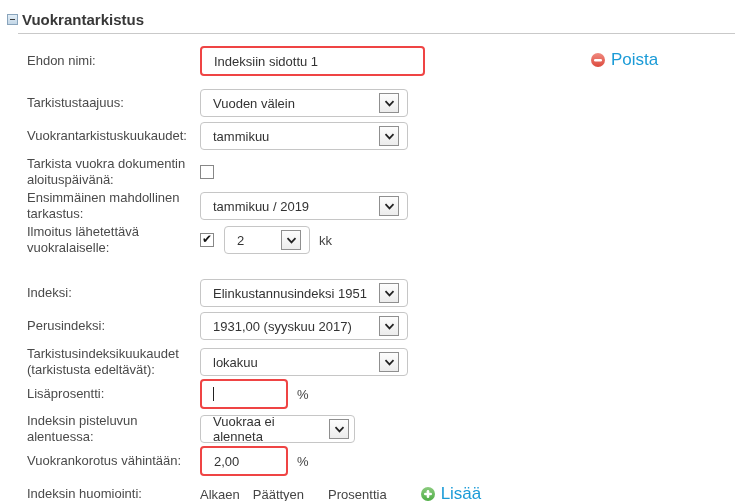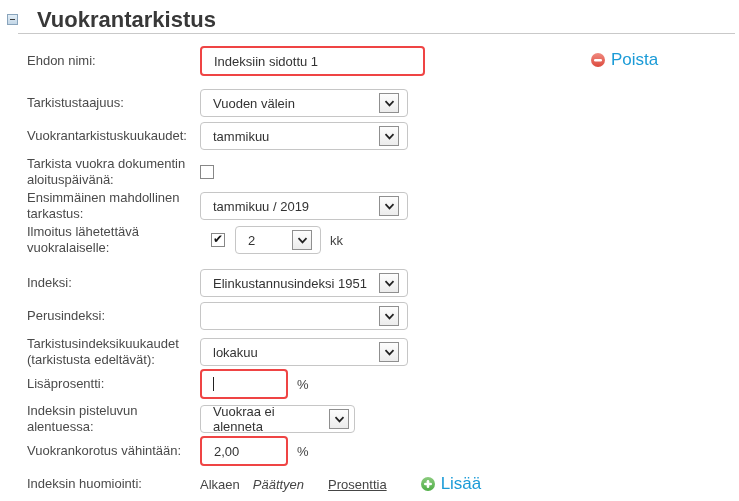--- a/index.html
+++ b/index.html
@@ -6,31 +6,31 @@
   html,body { width:739px; height:501px; background:#fff; overflow:hidden;
               font-family:"Liberation Sans", sans-serif; }
   .page { position:relative; width:739px; height:501px; }
 
   
   .header { display:flex; align-items:flex-start; padding:8px 0 0 7px; }
   .collapse-box { width:11px; height:11px; margin-top:6px; border:1px solid #89a4bc;
                   background:linear-gradient(#e3eef7,#c3d7e7); display:flex;
                   align-items:center; justify-content:center; cursor:pointer; }
   .collapse-box::after { content:""; width:5px; height:1px; background:#3a3a3a; display:block; }
-  .title { font-size:22px; font-weight:600; color:#383838; margin-left:19px; line-height:23px; }
+  .title { font-size:15px; font-weight:600; color:#383838; margin-left:4px; line-height:23px; }
   .hr { border-top:1px solid #c9c9c9; margin:2px 4px 0 18px; }
 
   
   .form { padding:12px 0 0 27px; }
   .row { display:flex; align-items:center; min-height:28px; margin-bottom:5px; }
   .row .label { flex:0 0 173px; padding-right:2px; font-size:13px; color:#4a4a4a; line-height:16px; }
   .field { display:flex; align-items:center; }
   .mb13 { margin-bottom:13px; }
   .mb0  { margin-bottom:0; }
-  .mb18 { margin-bottom:12px;gap:11px; }
+  .mb18 { margin-bottom:22px; }
   .mb3  { margin-bottom:3px; }
   .mb4  { margin-bottom:4px; }
   .h34  { min-height:34px; }
 
   
   .txt { height:30px; border:2px solid #ef4444; border-radius:4px; background:#fff;
          padding:0 12px; font-size:13px; color:#333; outline:none;
          font-family:"Liberation Sans", sans-serif; }
   .w225 { width:225px; }
   .w88  { width:88px; }
@@ -61,22 +61,22 @@
   .link { display:inline-flex; align-items:center; text-decoration:none; cursor:pointer; }
   .link .txt-link { font-size:17px; color:#1b9bd7; margin-left:6px; }
   .poista { position:absolute; left:591px; top:50px; }
   .ic-circle { width:14px; height:14px; border-radius:50%; display:flex;
                align-items:center; justify-content:center; }
   .ic-remove { background:linear-gradient(#f08a80,#dc4a3d); }
   .ic-add    { background:linear-gradient(#8bcb7e,#4fae46); }
 
   
   .colh { font-size:13px; color:#454545; }
-  .c2 { margin-left:13px;font-style:italic; }
-  .c3 { margin-left:24px;text-decoration:underline; }
+  .c2 { margin-left:13px; }
+  .c3 { margin-left:24px; }
   .lisaa { margin-left:34px; }
 </style>
 </head>
 <body>
 
 <div class="page">
 
   <div class="header">
     <span class="collapse-box"></span>
     <h1 class="title">Vuokrantarkistus</h1>
@@ -181,20 +181,21 @@
               </svg>
           </span>
         </div>
       </div>
     </div>
 
     <div class="row">
       <div class="label">Perusindeksi:</div>
       <div class="field">
         <div class="sel w208">
+          <span>1931,00 (syyskuu 2017)</span>
           <span class="sel-btn">
             <svg width="11" height="7" viewBox="0 0 11 7">
                 <path d="M1.5 1.2 L5.5 5.4 L9.5 1.2" stroke="#222" stroke-width="1.7" fill="none"></path>
               </svg>
           </span>
         </div>
       </div>
     </div>
 
     <div class="row h34 mb0">

